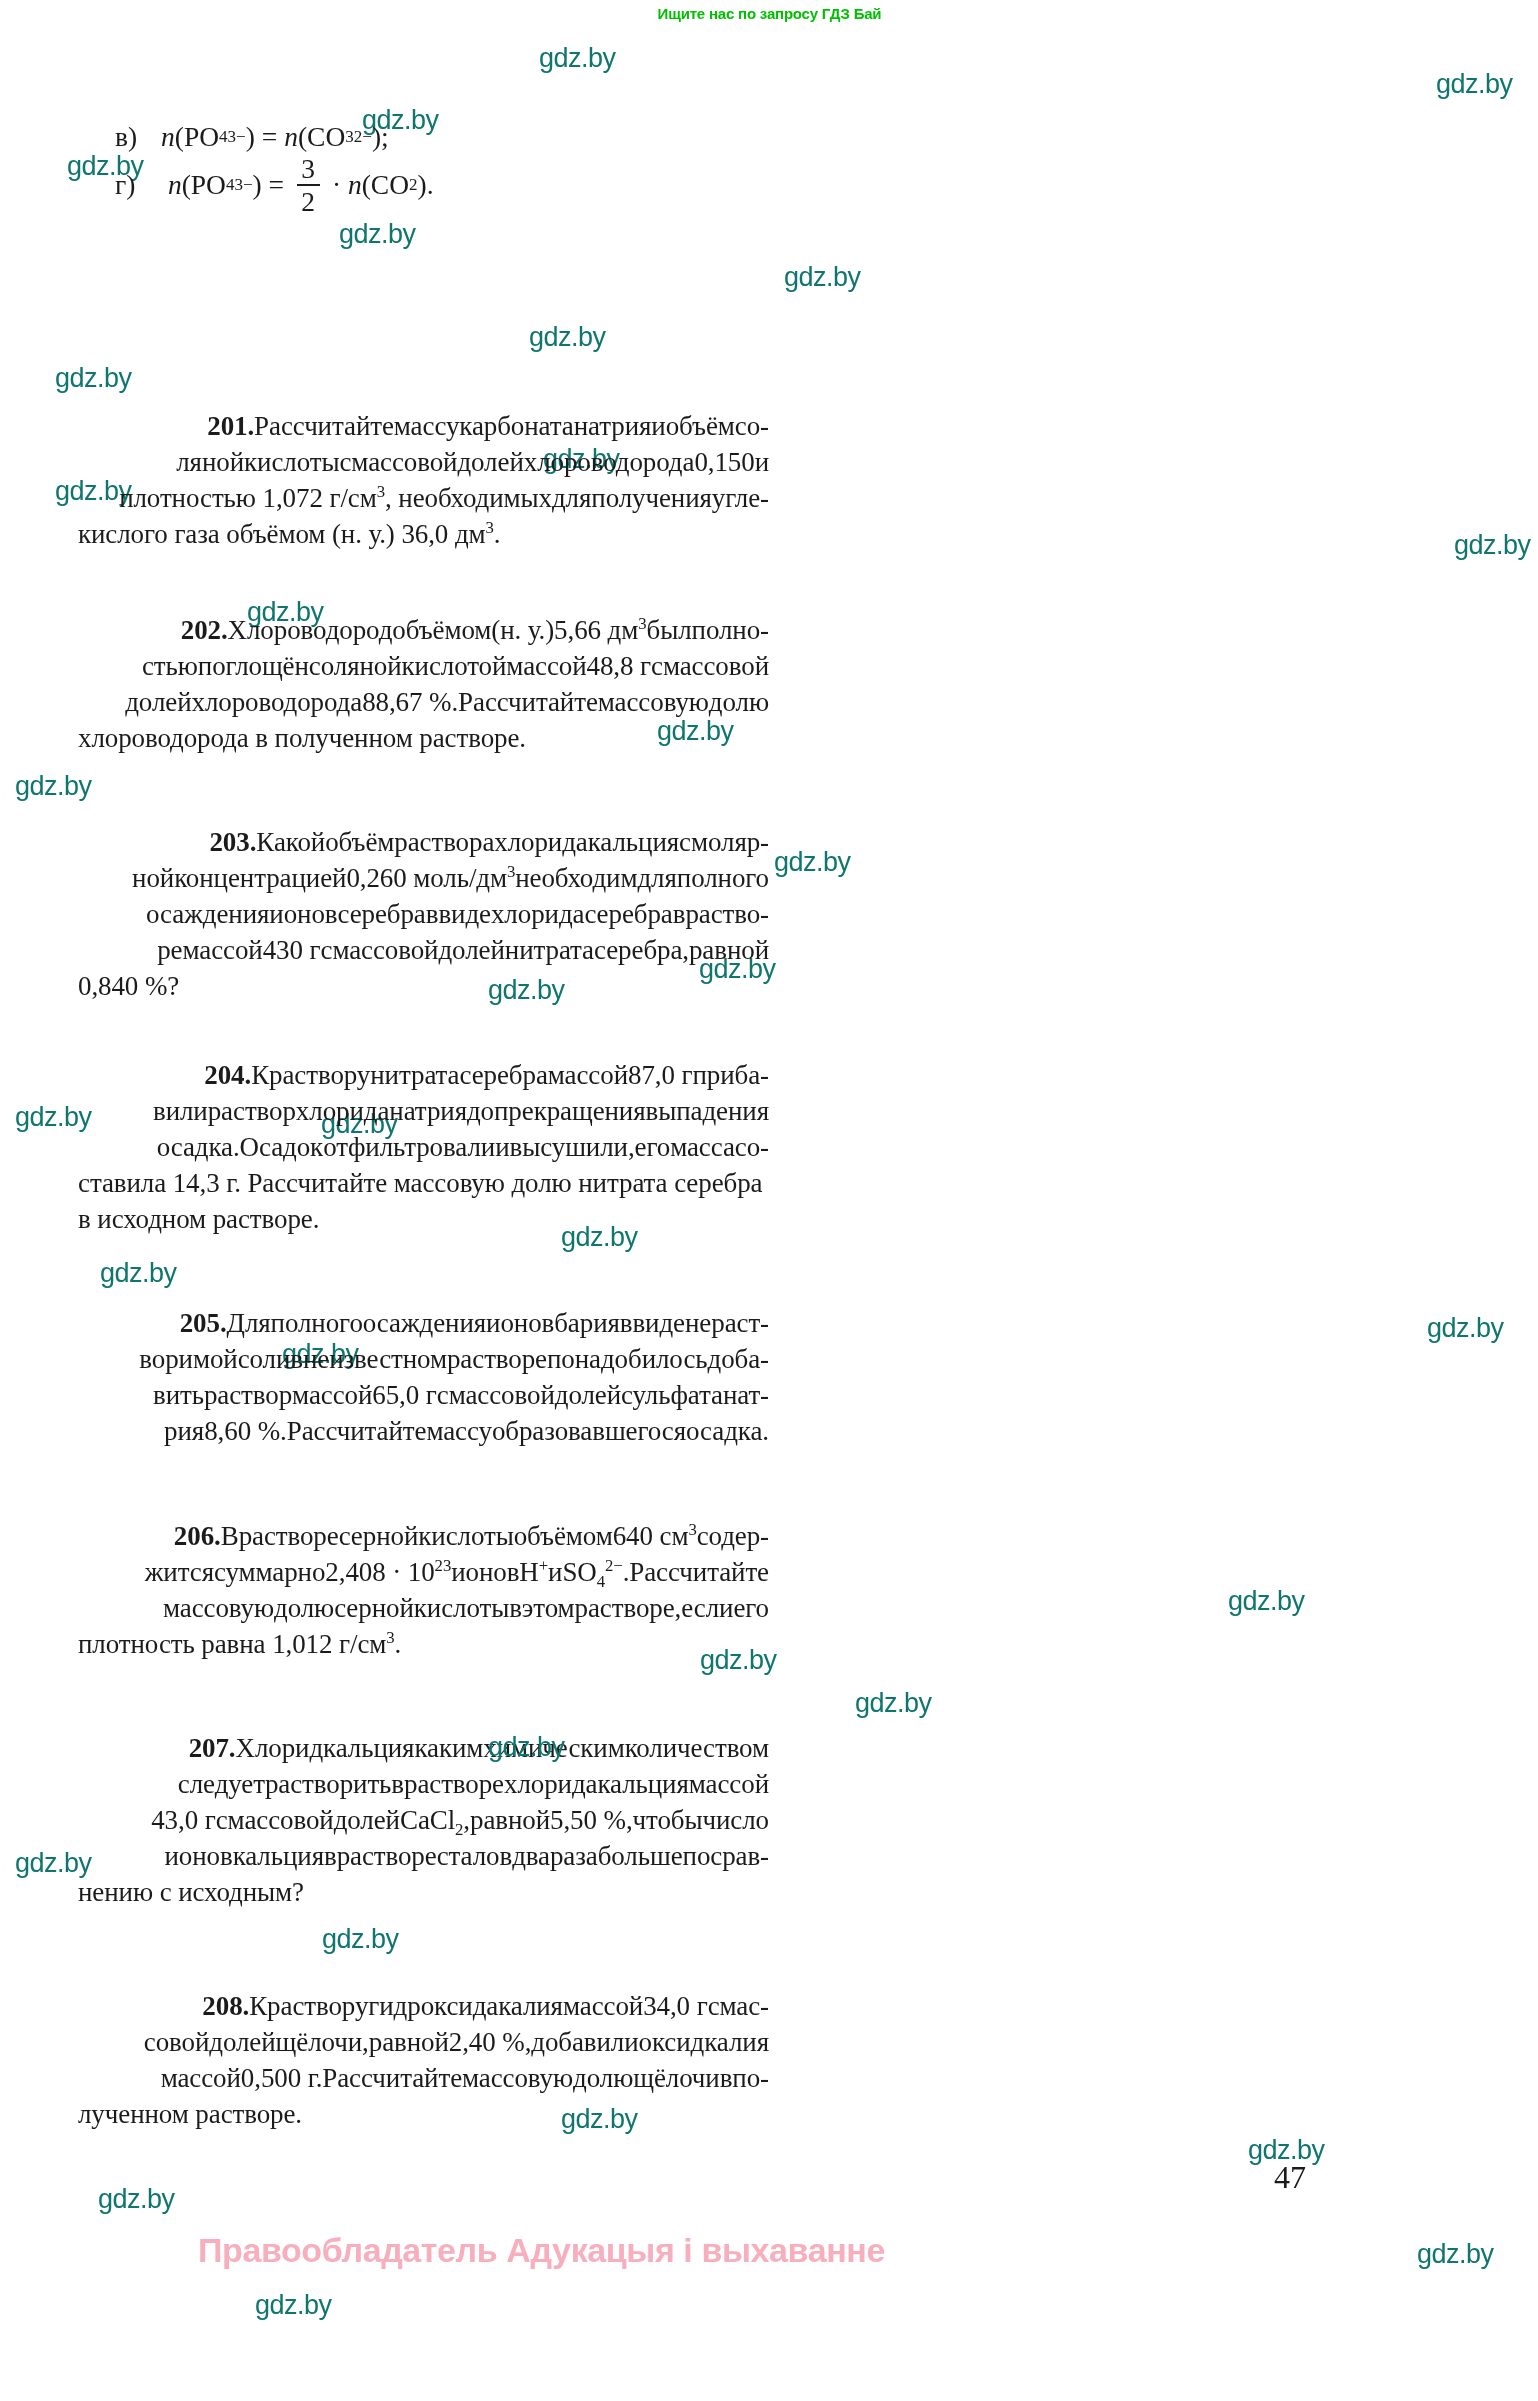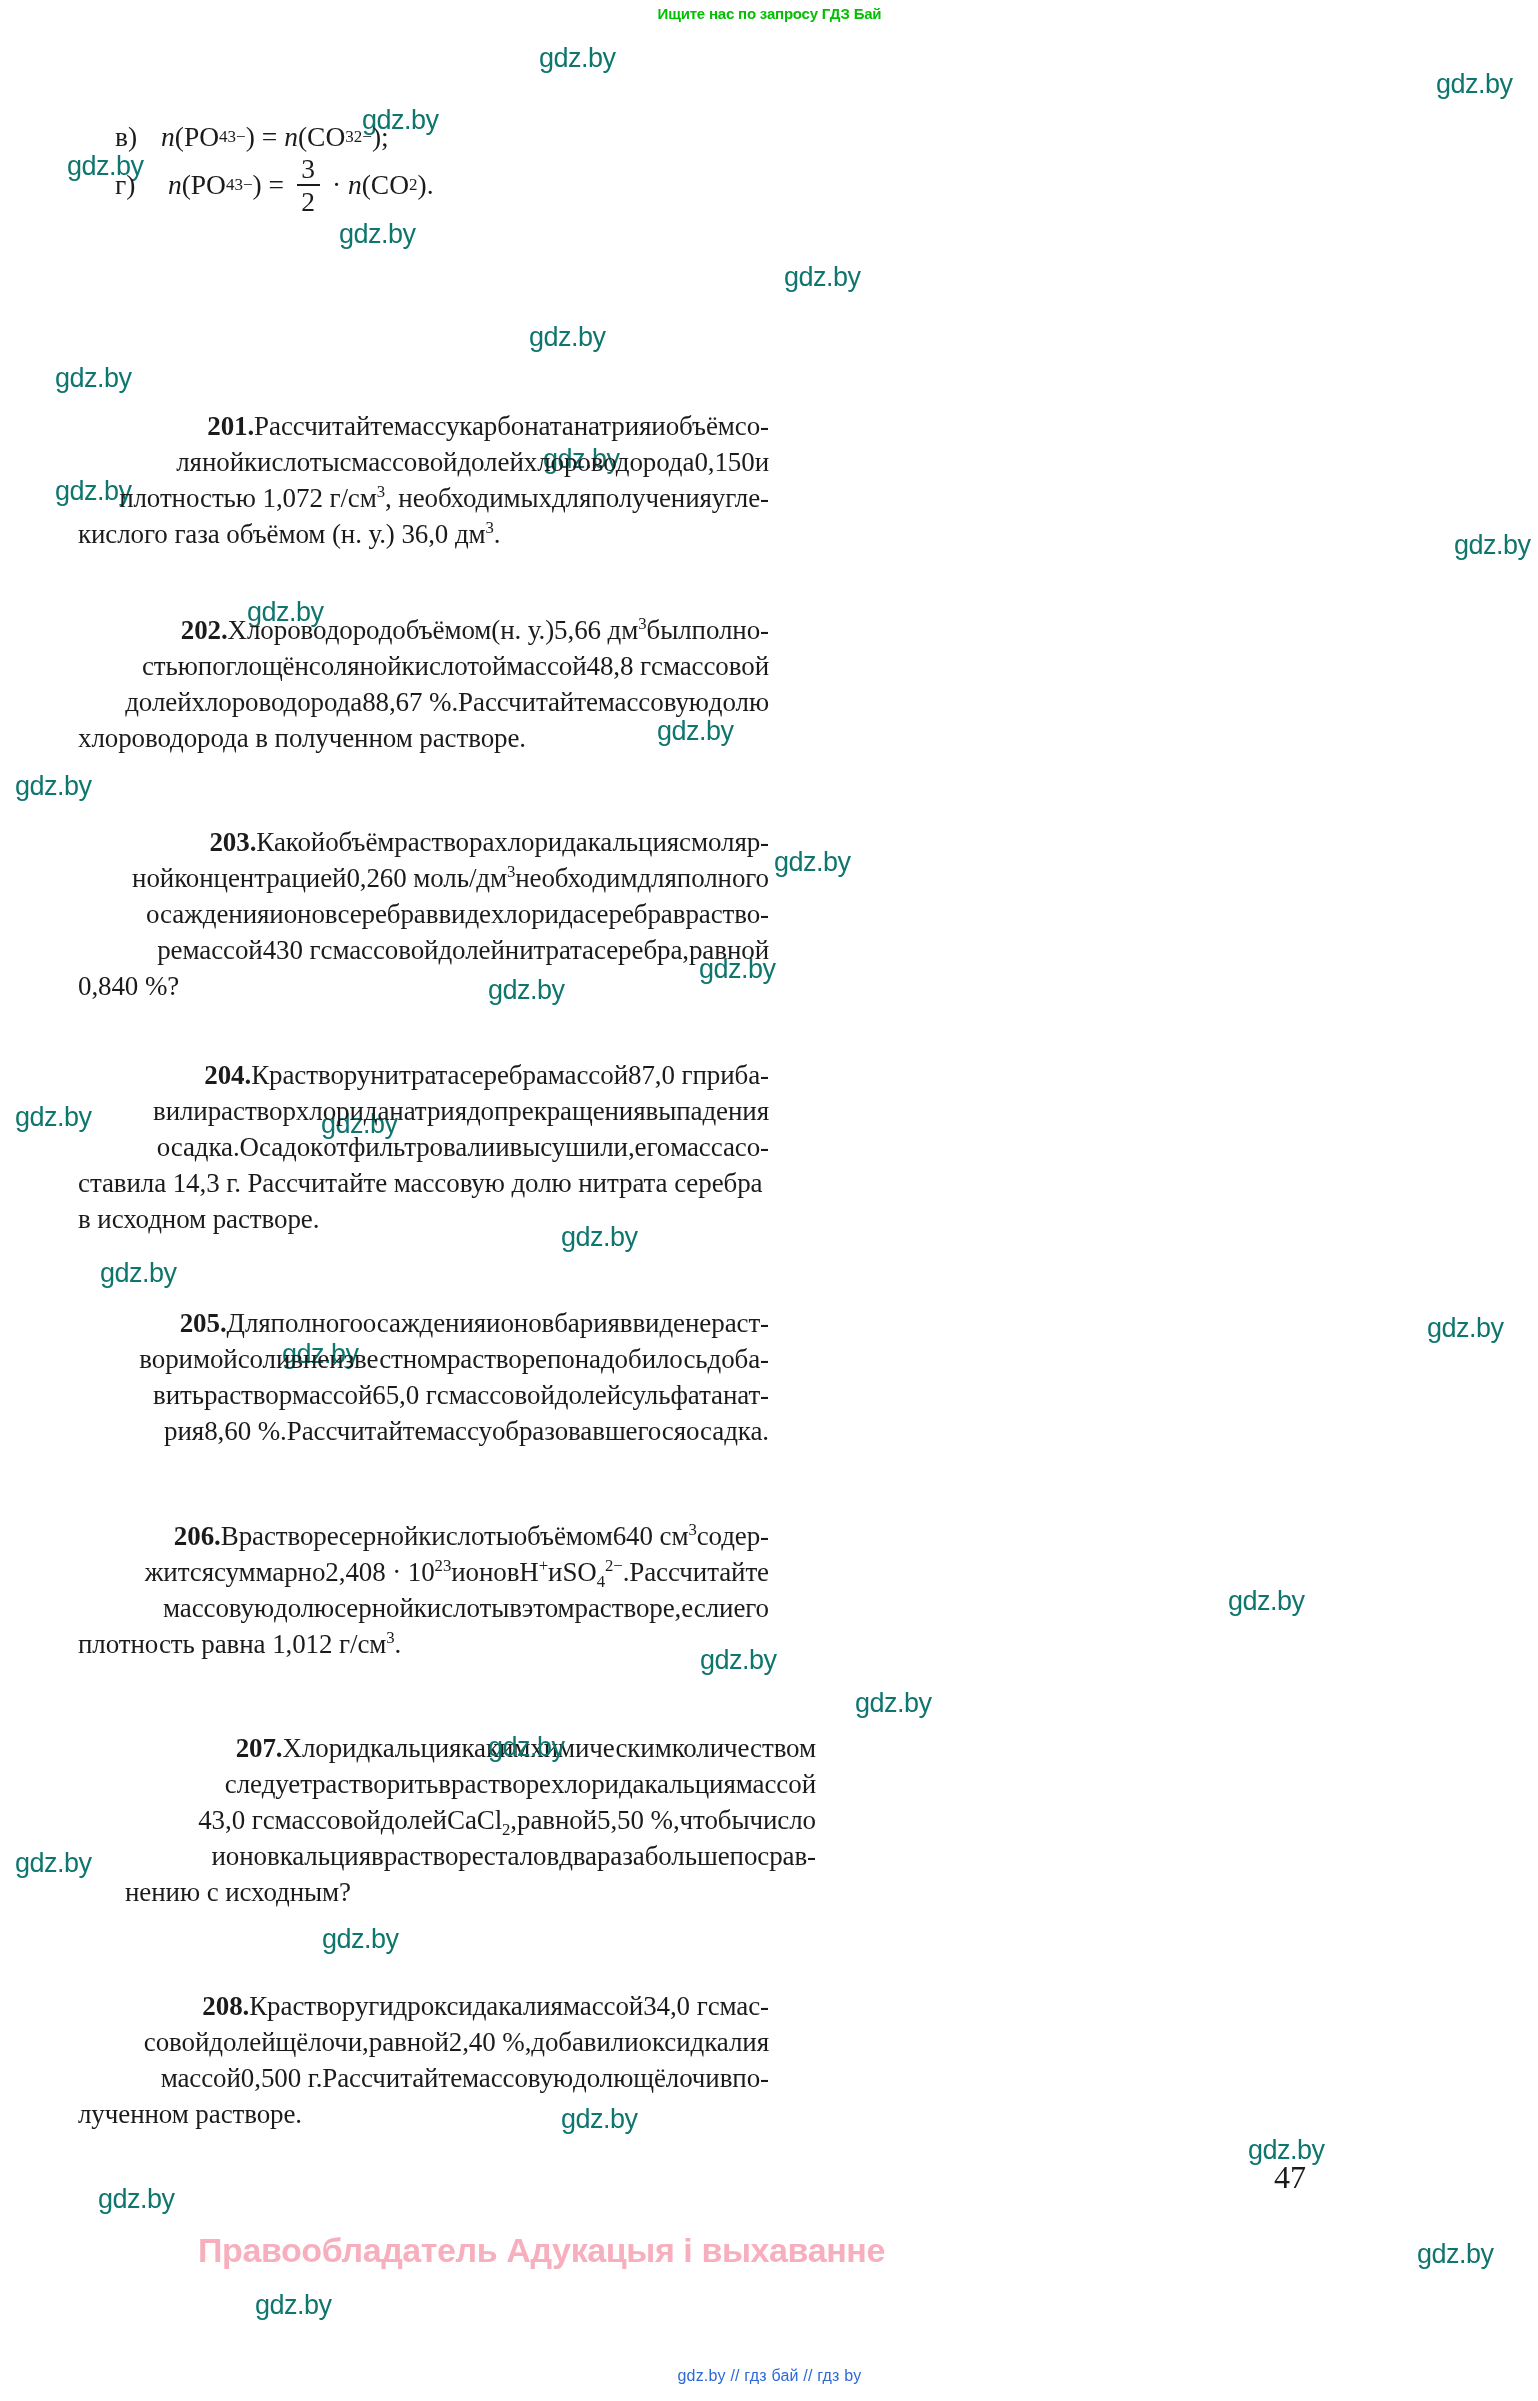--- a/index.html
+++ b/index.html
@@ -388,21 +388,21 @@
         <span>кислоты</span>
         <span>в</span>
         <span>этом</span>
         <span>растворе,</span>
         <span>если</span>
         <span>его</span>
     </span>
     <span class="line">плотность равна 1,012 г/см<sup>3</sup>.</span>
   </div>
 
-  <div class="col" style="top:1730px;margin-left:47px;">
+  <div class="col" style="top:1730px;">
     <span class="line just">
       <span>&nbsp;&nbsp;&nbsp;&nbsp;<b class="num">207.</b></span>
         <span>Хлорид</span>
         <span>кальция</span>
         <span>каким</span>
         <span>химическим</span>
         <span>количеством</span>
     </span>
     <span class="line just">
       <span>следует</span>
@@ -484,16 +484,15 @@
   <div class="wm" style="top:2104px;left:561px;">gdz.by</div>
   <div class="wm" style="top:2135px;left:1248px;">gdz.by</div>
   <div class="wm" style="top:2184px;left:98px;">gdz.by</div>
   <div class="wm" style="top:2239px;left:1417px;">gdz.by</div>
   <div class="wm" style="top:2290px;left:255px;">gdz.by</div>
 
   <div class="pagenum" style="top:2143px;left:1274px;margin-top:16px;">47</div>
 
   <div class="wm-pink" style="top:2231px;left:198px;">Правообладатель Адукацыя i выхаванне</div>
 
-  <div class="bottomlinks" style="top:2367px;">gdz.by  //  гдз бай  //  гдз by</div>
 
 </div>
 
 
 </body></html>

